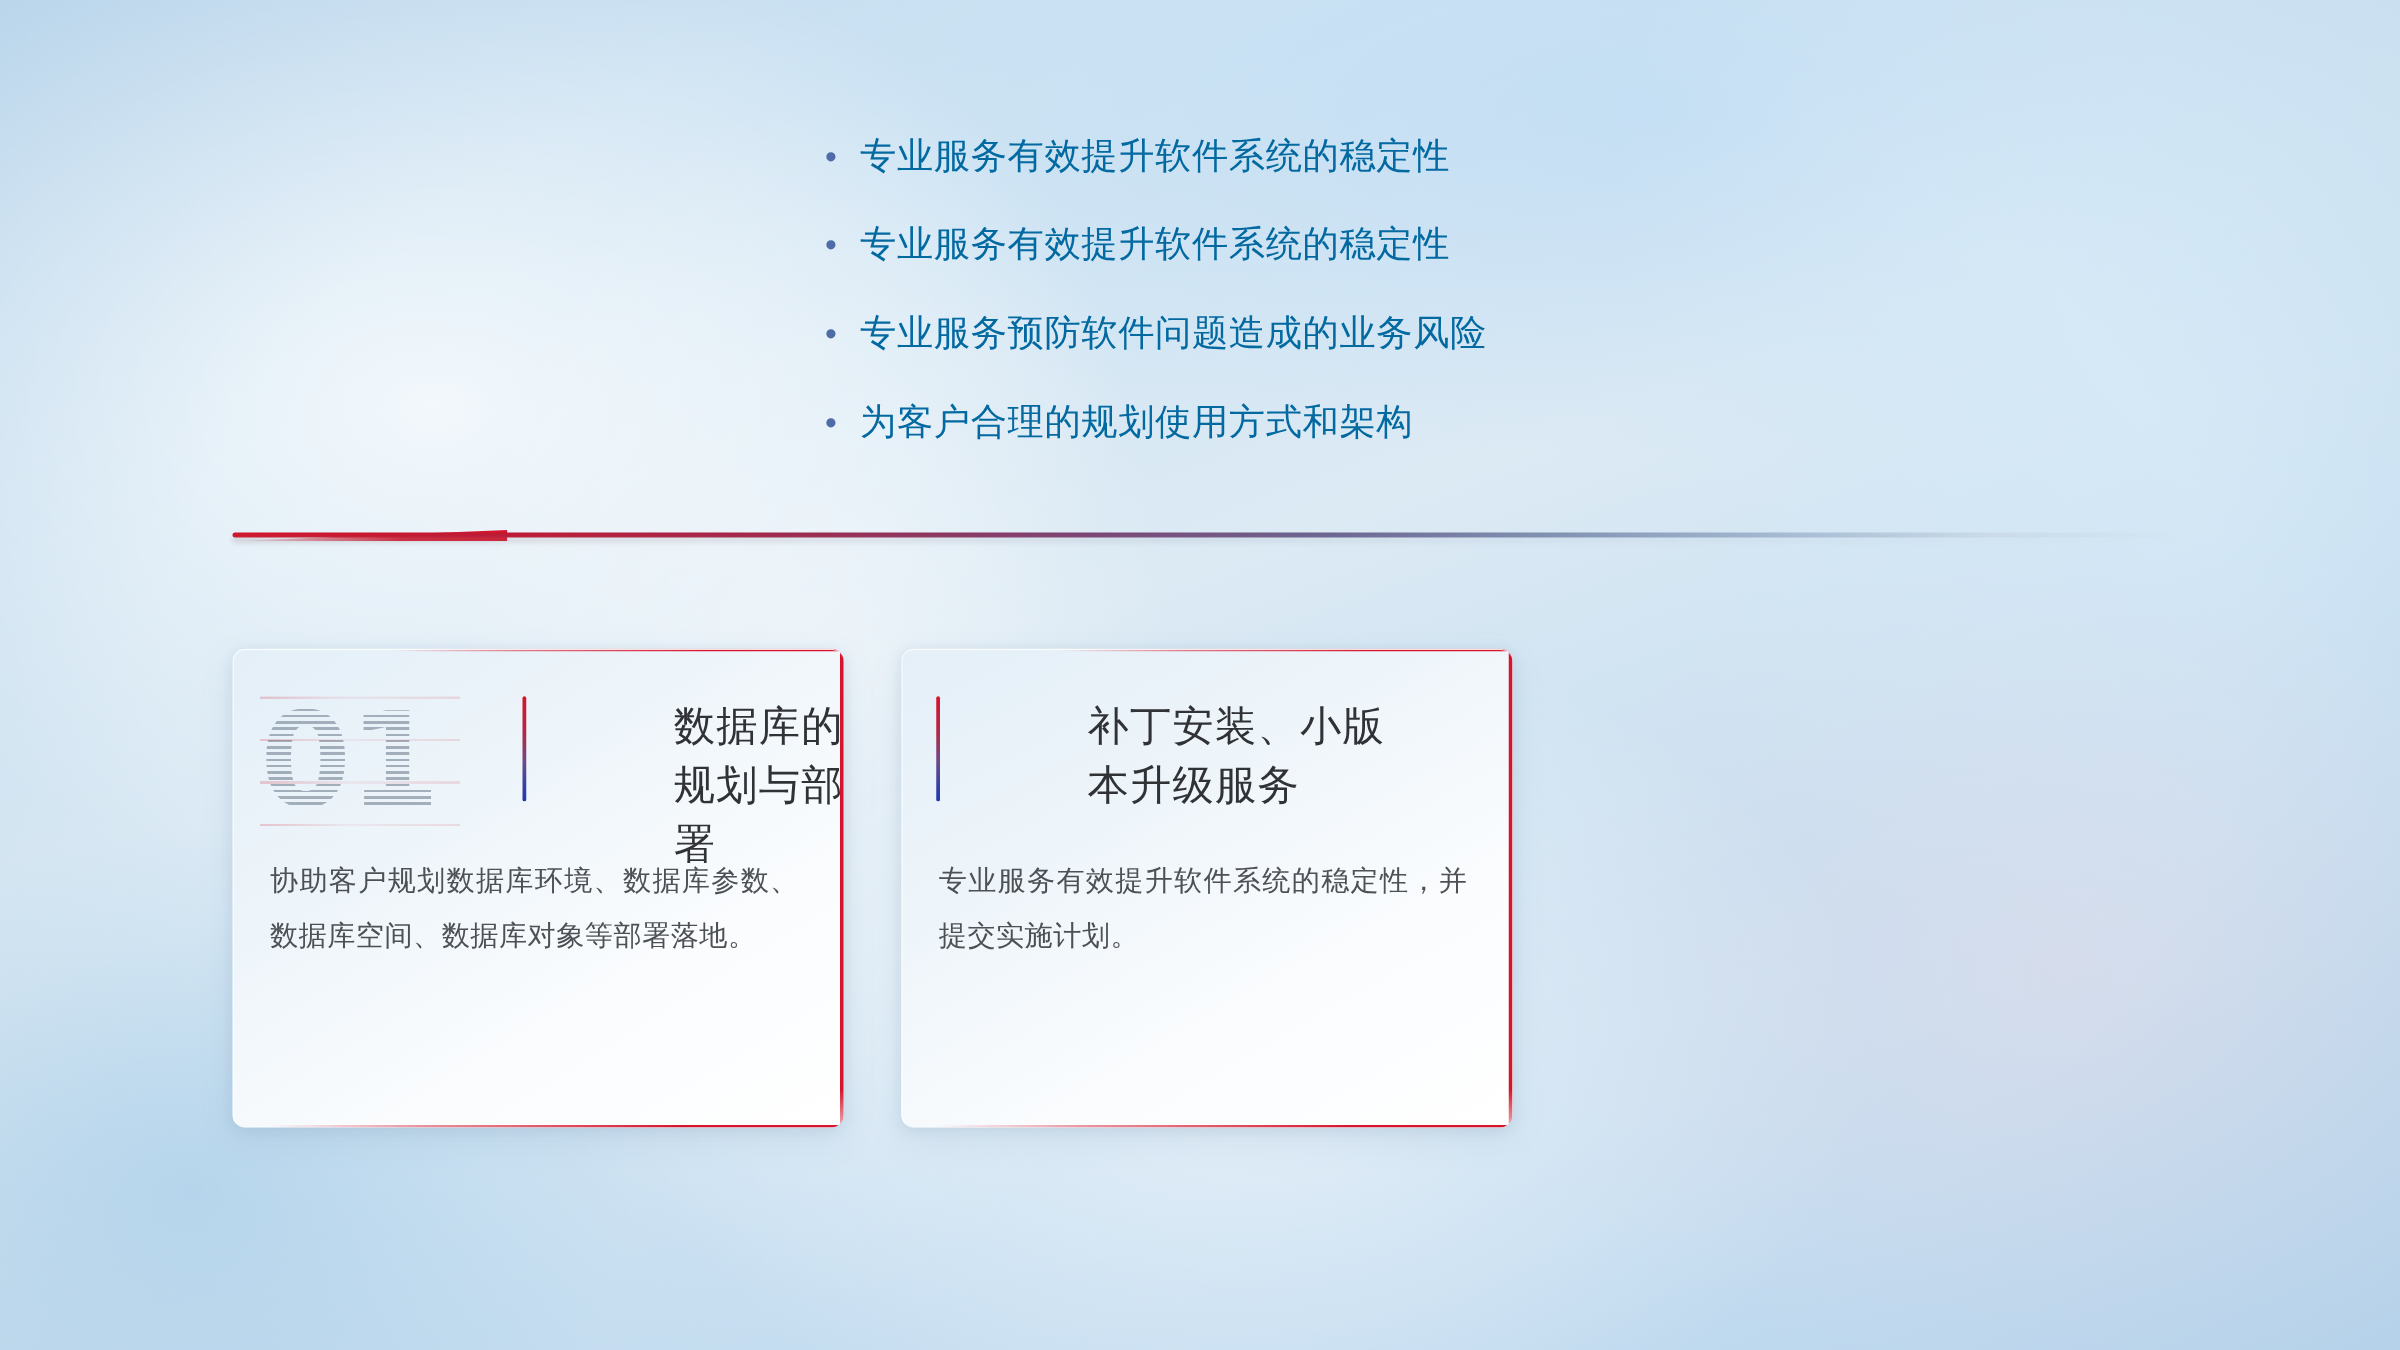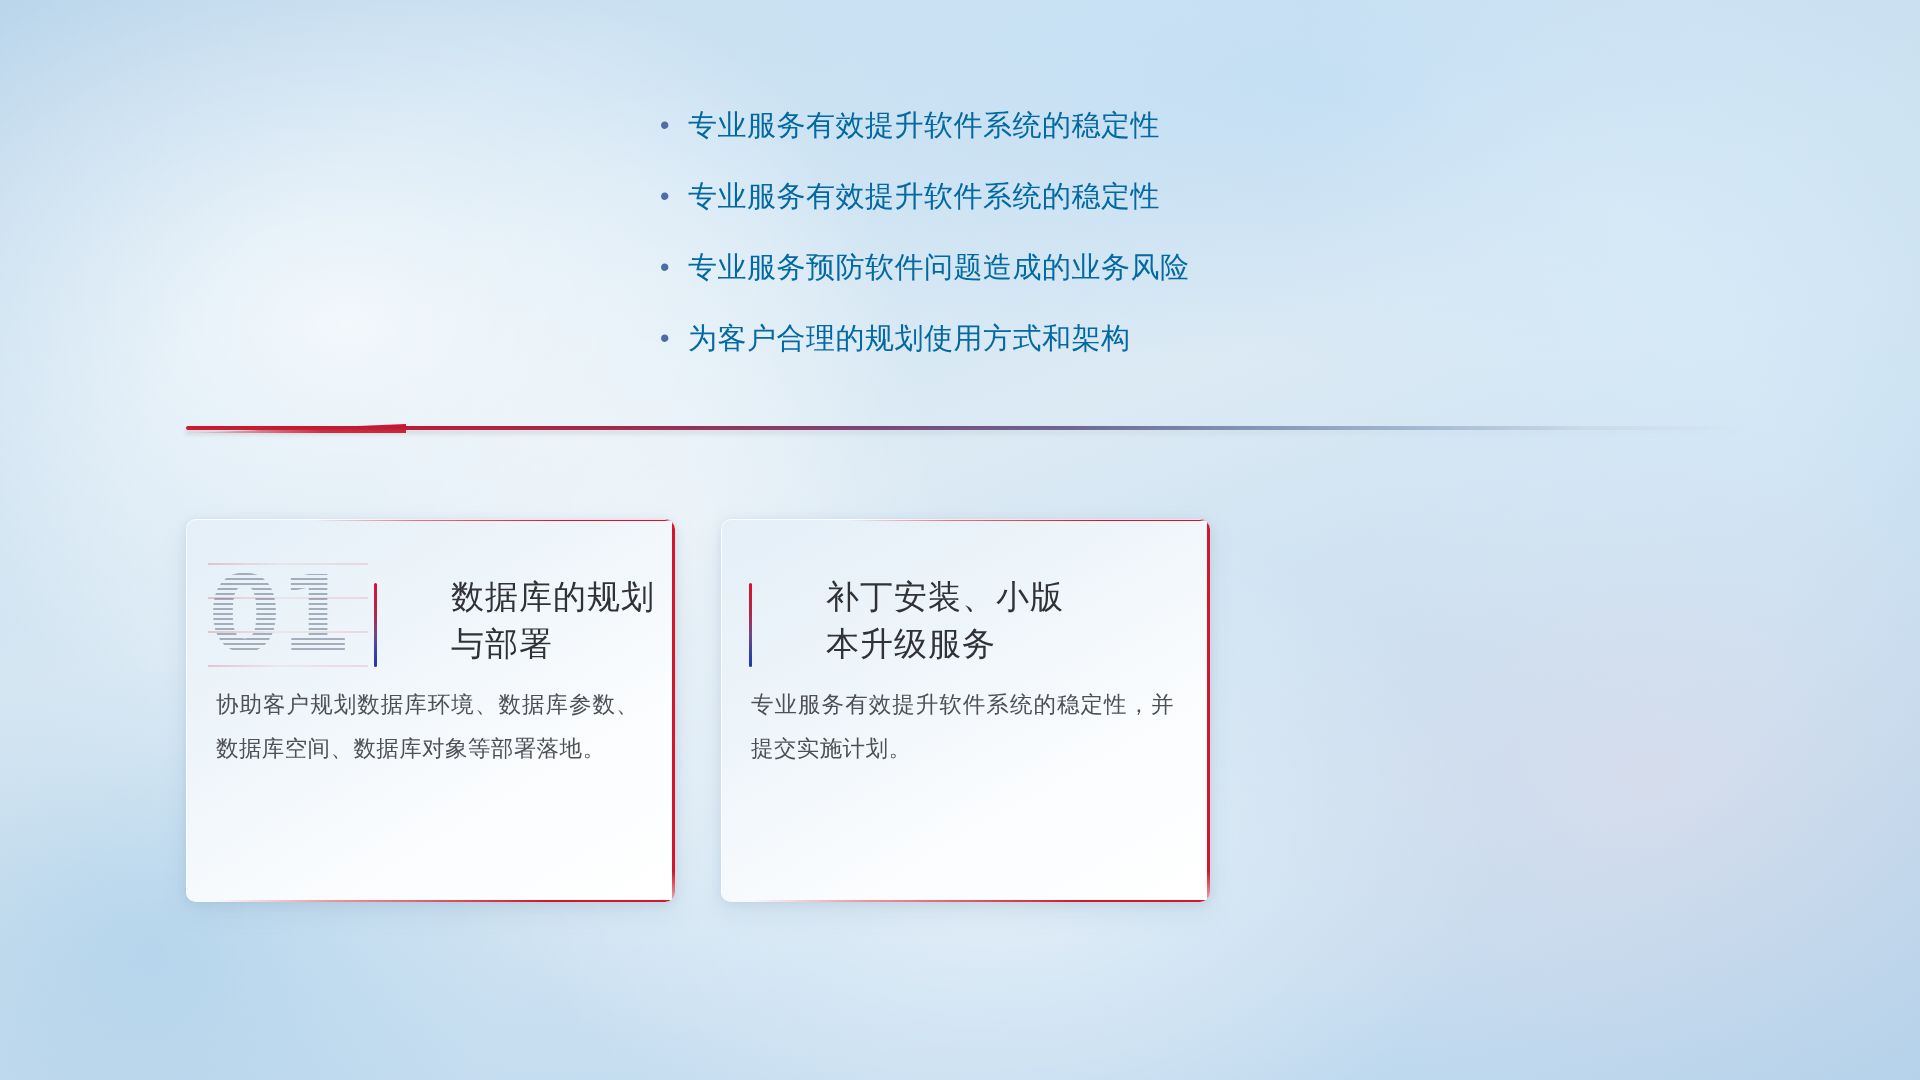--- a/index.html
+++ b/index.html
@@ -177,23 +177,24 @@
     width:100%; height:100%;
     border-radius:10px;
     border-top:1.5px solid rgba(255,255,255,.85);
     border-left:1.5px solid rgba(255,255,255,.75);
     pointer-events:none;
   }
 
   .card-head{
     position:relative;
     display:flex;
-    align-items:flex-end;
+    align-items:flex-start;
     padding:38px 0 0 22px;
     height:148px;
+    gap:44px;
   }
 
   
   .ghost-num{
     position:relative;
     width:160px;
     flex:0 0 160px;
     height:104px;
     font-size:105px;
     line-height:104px;

